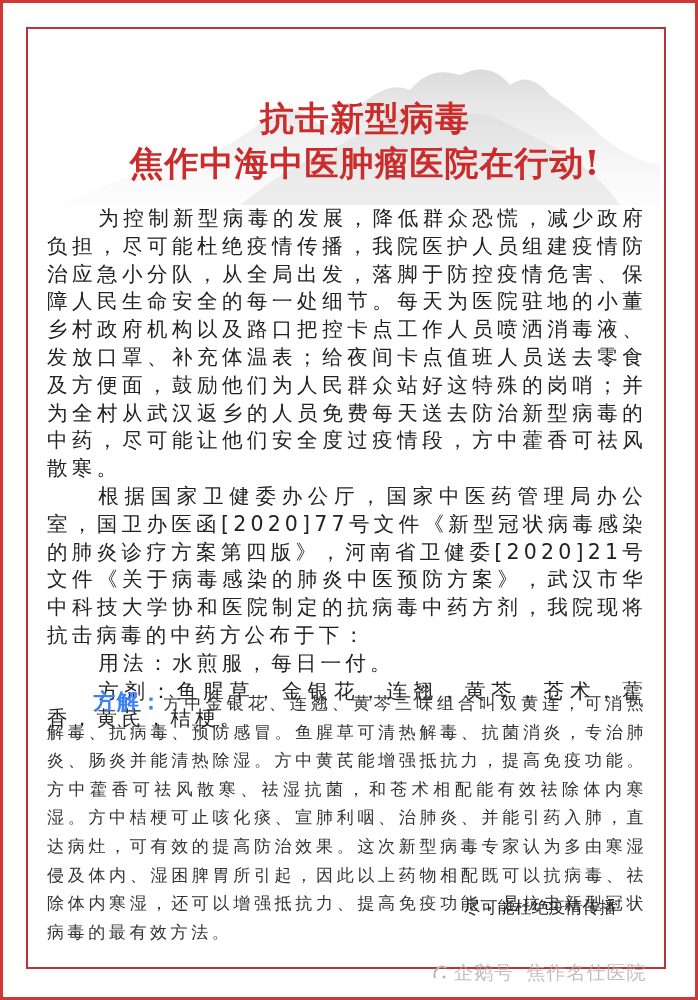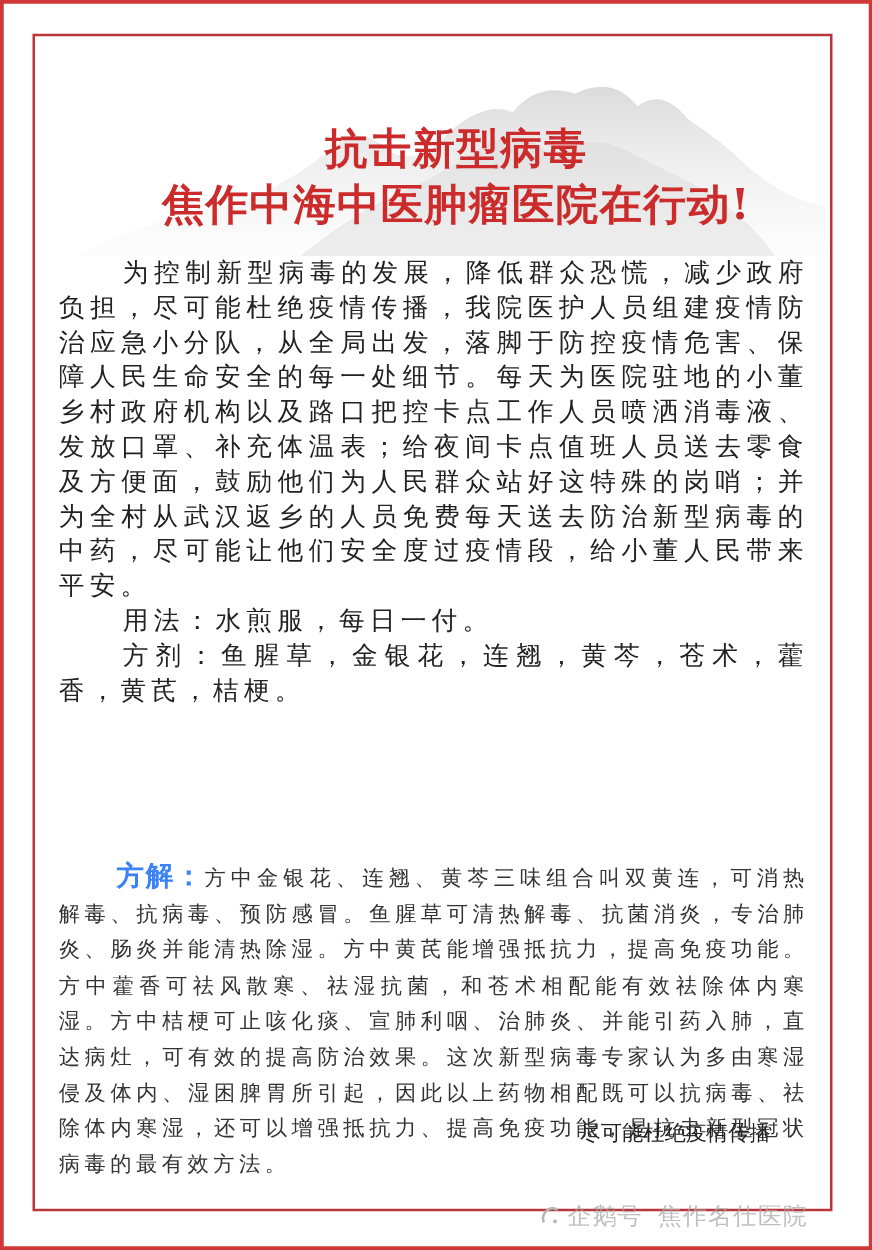--- a/index.html
+++ b/index.html
@@ -67,21 +67,22 @@
     </linearGradient>
   </defs>
   <path d="M0 150 Q60 120 120 110 Q170 95 210 60 Q230 45 250 65 Q275 80 300 50 Q330 25 350 35 Q370 10 400 20 Q430 5 450 30 Q470 15 490 40 Q520 60 540 80 Q570 105 600 110 L600 150 Z" fill="url(#mg)"></path>
   <path d="M180 150 Q230 110 270 95 Q300 80 330 60 Q360 45 380 70 Q410 50 440 65 Q470 80 500 95 Q540 120 560 150 Z" fill="#d0d0d0" fill-opacity="0.35"></path>
 </svg>
 
 <div class="title title-1">抗击新型病毒</div>
 <div class="title title-2">焦作中海中医肿瘤医院在行动!</div>
 
 <div class="body-text">
-  <p>为控制新型病毒的发展，降低群众恐慌，减少政府负担，尽可能杜绝疫情传播，我院医护人员组建疫情防治应急小分队，从全局出发，落脚于防控疫情危害、保障人民生命安全的每一处细节。每天为医院驻地的小董乡村政府机构以及路口把控卡点工作人员喷洒消毒液、发放口罩、补充体温表；给夜间卡点值班人员送去零食及方便面，鼓励他们为人民群众站好这特殊的岗哨；并为全村从武汉返乡的人员免费每天送去防治新型病毒的中药，尽可能让他们安全度过疫情段，给小董人民带来平安。</p>
+  <p>为控制新型病毒的发展，降低群众恐慌，减少政府负担，尽可能杜绝疫情传播，我院医护人员组建疫情防治应急小分队，从全局出发，落脚于防控疫情危害、保障人民生命安全的每一处细节。每天为医院驻地的小董乡村政府机构以及路口把控卡点工作人员喷洒消毒液、发放口罩、补充体温表；给夜间卡点值班人员送去零食及方便面，鼓励他们为人民群众站好这特殊的岗哨；并为全村从武汉返乡的人员免费每天送去防治新型病毒的中药，尽可能让他们安全度过疫情段，方中藿香可祛风散寒。</p>
+  <p>根据国家卫健委办公厅，国家中医药管理局办公室，国卫办医函[2020]77号文件《新型冠状病毒感染的肺炎诊疗方案第四版》，河南省卫健委[2020]21号文件《关于病毒感染的肺炎中医预防方案》，武汉市华中科技大学协和医院制定的抗病毒中药方剂，我院现将抗击病毒的中药方公布于下：</p>
   <p>用法：水煎服，每日一付。</p>
   <p>方剂：鱼腥草，金银花，连翘，黄芩，苍术，藿香，黄芪，桔梗。</p>
 </div>
 
 <div class="explain"><span class="explain-label">方解：</span><span>方中金银花、连翘、黄芩三味组合叫双黄连，可消热解毒、抗病毒、预防感冒。鱼腥草可清热解毒、抗菌消炎，专治肺炎、肠炎并能清热除湿。方中黄芪能增强抵抗力，提高免疫功能。方中藿香可祛风散寒、祛湿抗菌，和苍术相配能有效祛除体内寒湿。方中桔梗可止咳化痰、宣肺利咽、治肺炎、并能引药入肺，直达病灶，可有效的提高防治效果。这次新型病毒专家认为多由寒湿侵及体内、湿困脾胃所引起，因此以上药物相配既可以抗病毒、祛除体内寒湿，还可以增强抵抗力、提高免疫功能，是抗击新型冠状病毒的最有效方法。</span></div>
 
 <div class="signature">
   <div>尽可能杜绝疫情传播</div>
 </div>
 

